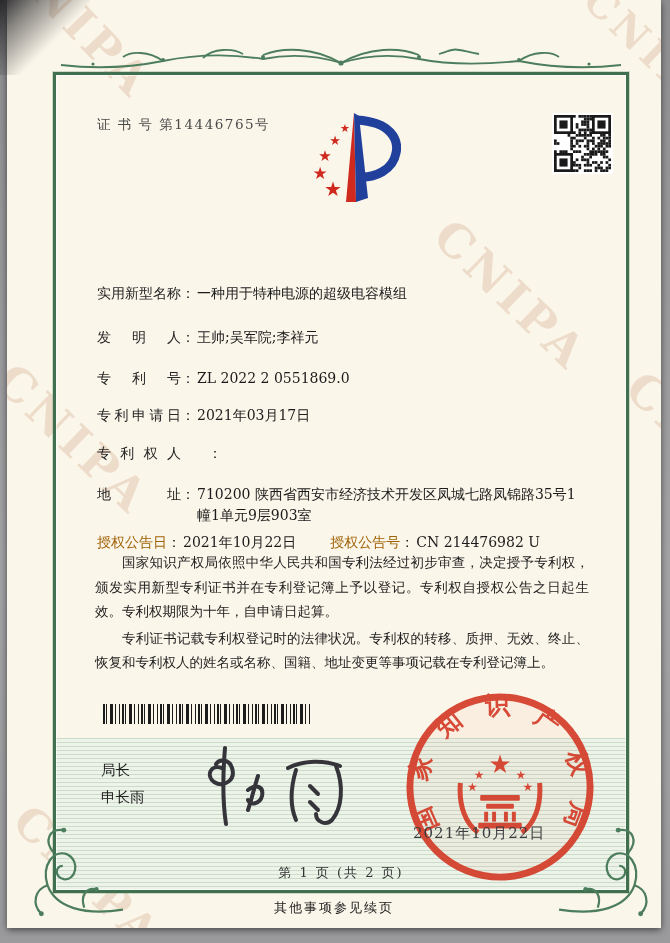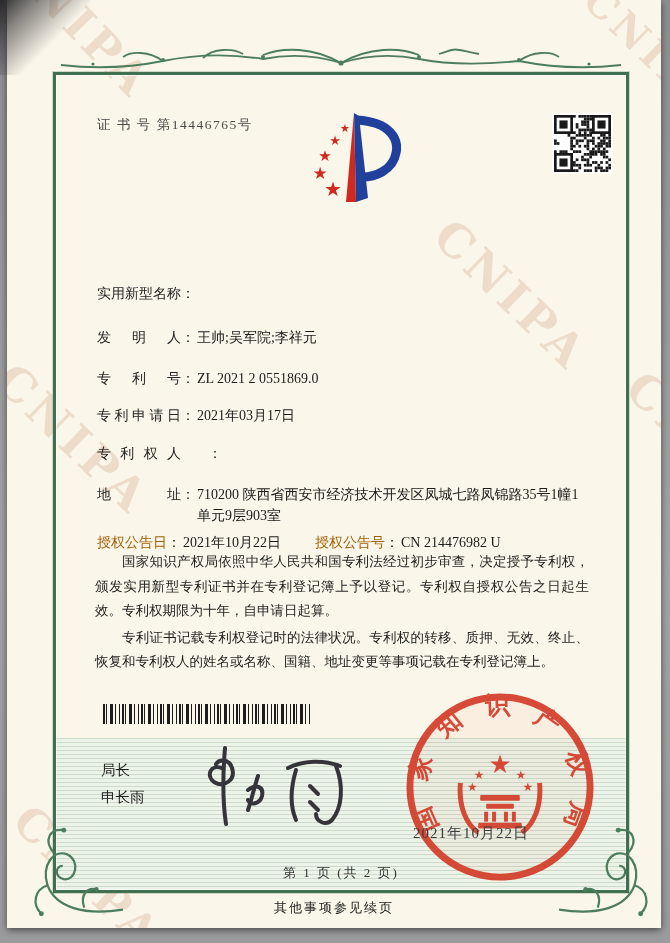--- a/index.html
+++ b/index.html
@@ -24,21 +24,21 @@
          border:3px solid #40704f;box-shadow:inset 0 0 0 1px rgba(255,255,255,.6),0 0 0 1px rgba(120,160,130,.35);
          z-index:3;pointer-events:none;}
   .band{position:absolute;left:49px;top:738px;width:570px;height:152px;z-index:2;
         background:#edf3e9;
         background-image:repeating-linear-gradient(180deg,rgba(110,160,120,.28) 0 1px,rgba(0,0,0,0) 1px 4px);}
   .ornament-top{position:absolute;left:46px;top:42px;width:576px;height:32px;z-index:2;}
   .flourish{position:absolute;width:102px;height:102px;z-index:4;}
   .fl-left{left:16px;top:822px;}
   .fl-right{left:550px;top:822px;transform:scaleX(-1);}
   
-  .content{position:absolute;inset:0;z-index:4;font-family:Liberation Serif, serif;}
+  .content{position:absolute;inset:0;z-index:4;}
   .cert-no{position:absolute;left:90px;top:116px;font-size:13.5px;letter-spacing:1.5px;color:#4a4a4a;}
   .logo{position:absolute;left:288px;top:108px;width:106px;height:100px;}
   .qr{position:absolute;left:545px;top:113px;width:57px;height:57px;background:#fff;padding:2px;}
   .title{position:absolute;left:46px;top:203px;width:576px;text-align:center;text-indent:9px;
          font-size:34px;font-weight:bold;letter-spacing:9px;color:#222;}
   .fields{position:absolute;left:90px;top:283px;width:500px;font-size:14px;color:#212121;}
   .f-row{display:flex;align-items:flex-start;line-height:21px;}
   .f-label{display:inline-block;width:84px;text-align:justify;text-align-last:justify;color:#262626;}
   .f-colon{display:inline-block;}
   .f-value{display:inline-block;margin-left:2px;max-width:382px;color:#1b1b1b;}
@@ -312,30 +312,31 @@
               <rect x="5.428571428571429" y="43.42857142857143" width="8.142857142857142" height="8.142857142857142" fill="#1a1a1a"></rect>
             </g>
           </svg>
       </div>
 
 
       <div class="fields">
         <div class="f-row">
           <span class="f-label">实用新型名称</span>
             <span class="f-colon">：</span>
+          <span class="f-value">一种用于特种电源的超级电容模组</span>
         </div>
         <div class="f-row m1">
           <span class="f-label">发明人</span>
             <span class="f-colon">：</span>
           <span class="f-value">王帅;吴军院;李祥元</span>
         </div>
         <div class="f-row m2">
           <span class="f-label">专利号</span>
             <span class="f-colon">：</span>
-          <span class="f-value">ZL 2021 2 0551869.0</span>
+          <span class="f-value">ZL 2022 2 0551869.0</span>
         </div>
         <div class="f-row m3">
           <span class="f-label">专利申请日</span>
             <span class="f-colon">：</span>
           <span class="f-value">2021年03月17日</span>
         </div>
         <div class="f-row m4">
           <span class="f-label">专利权人</span>
             <span class="f-colon">：</span>
         </div>

